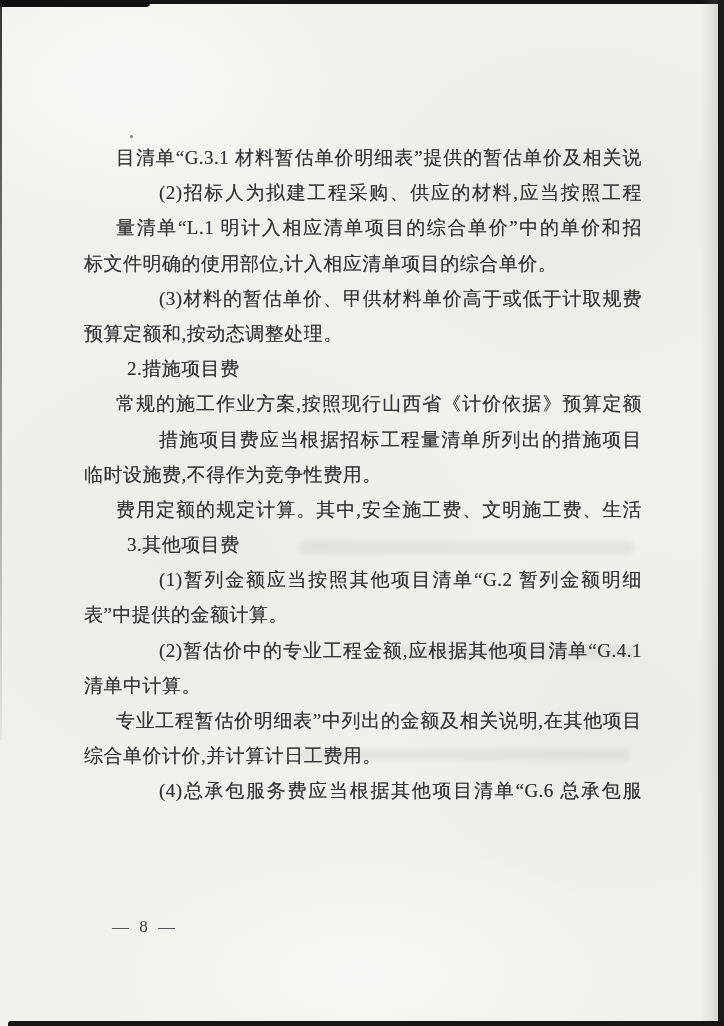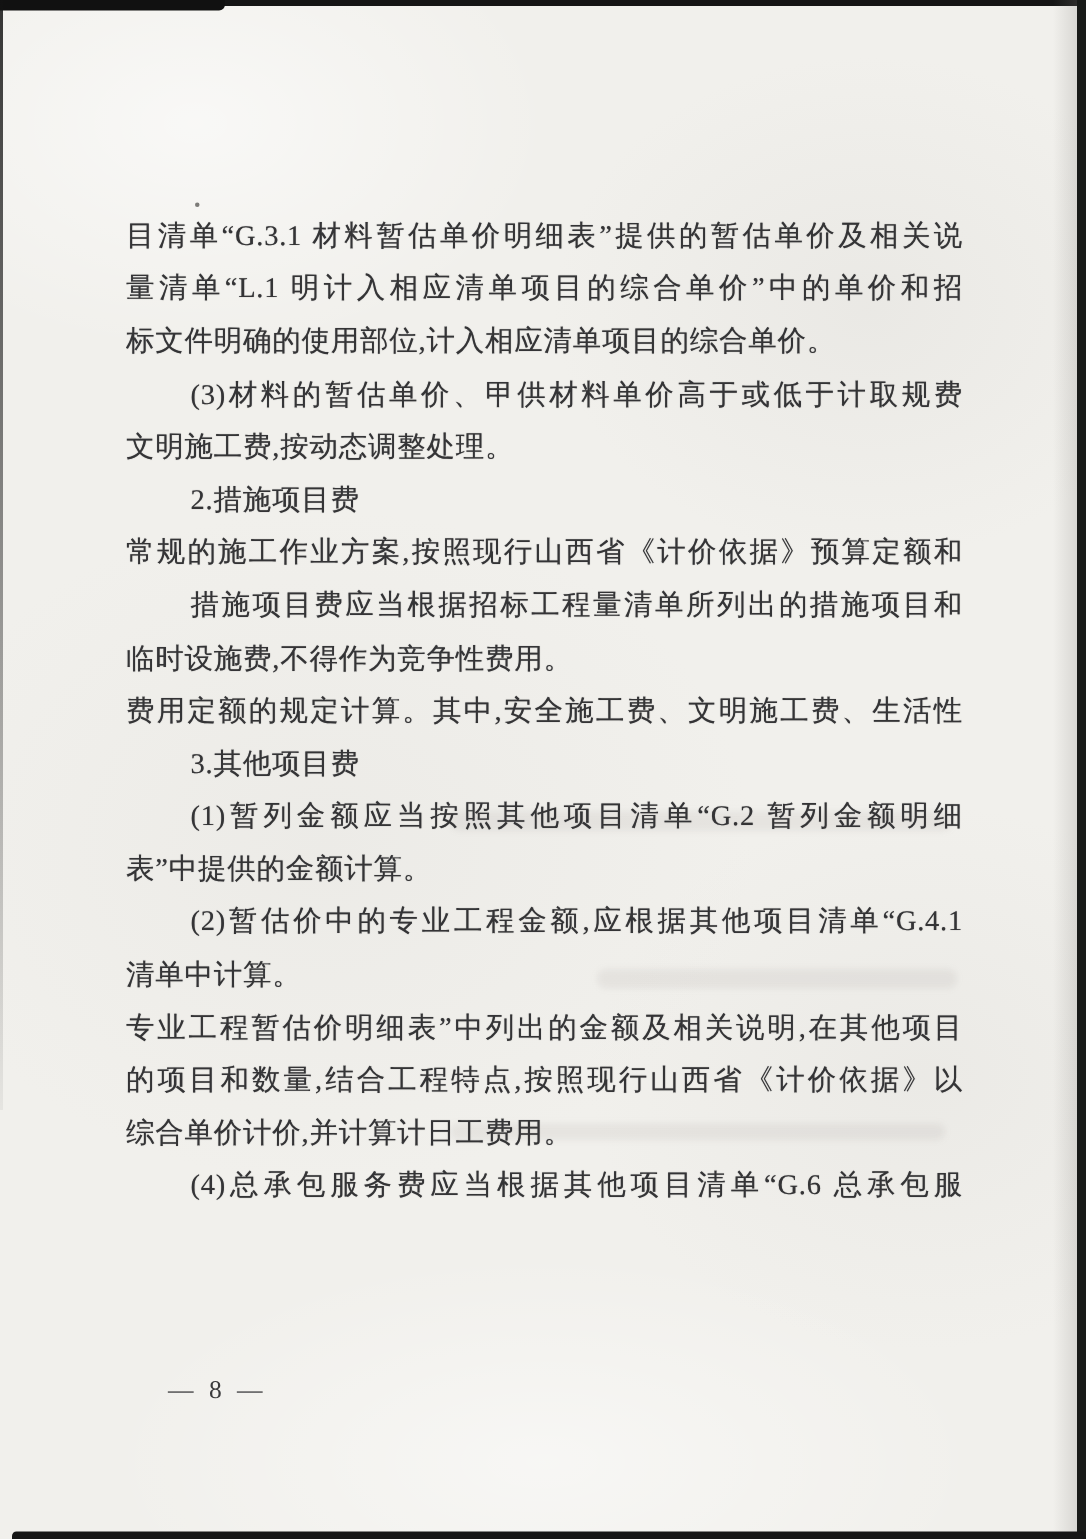--- a/index.html
+++ b/index.html
@@ -70,20 +70,21 @@
     text-shadow: 0 0 0.6px rgba(52,52,54,0.6);
   }
   .line {
     height: 35.2px;
     overflow: hidden;
   }
   .line.justify {
     text-align: justify;
     text-align-last: justify;
     text-justify: inter-character;
+    margin-left: 32px;
   }
   .line.indent {
     text-indent: 43px;
   }
   .page-number {
     position: absolute;
     left: 112px;
     top: 915px;
     font-size: 17px;
     line-height: 24px;
@@ -120,34 +121,34 @@
   <div class="edge-right"></div>
   <div class="edge-bottom"></div>
 
   <div class="smudge s1"></div>
   <div class="smudge s2"></div>
   <div class="smudge s3"></div>
   <div class="speck"></div>
 
   <div class="text-block">
       <div class="line justify">目清单“G.3.1 材料暂估单价明细表”提供的暂估单价及相关说</div>
+      <div class="line justify indent">(2)招标人为拟建工程采购、供应的材料,应当按照工程</div>
       <div class="line justify">量清单“L.1 明计入相应清单项目的综合单价”中的单价和招</div>
       <div class="line">标文件明确的使用部位,计入相应清单项目的综合单价。</div>
       <div class="line justify indent">(3)材料的暂估单价、甲供材料单价高于或低于计取规费</div>
-      <div class="line">文明施工费,按动态调整处理。</div>
+      <div class="line">预算定额和,按动态调整处理。</div>
       <div class="line indent">2.措施项目费</div>
       <div class="line justify">常规的施工作业方案,按照现行山西省《计价依据》预算定额和</div>
       <div class="line justify indent">措施项目费应当根据招标工程量清单所列出的措施项目和</div>
       <div class="line">临时设施费,不得作为竞争性费用。</div>
       <div class="line justify">费用定额的规定计算。其中,安全施工费、文明施工费、生活性</div>
       <div class="line indent">3.其他项目费</div>
       <div class="line justify indent">(1)暂列金额应当按照其他项目清单“G.2 暂列金额明细</div>
       <div class="line">表”中提供的金额计算。</div>
       <div class="line justify indent">(2)暂估价中的专业工程金额,应根据其他项目清单“G.4.1</div>
       <div class="line">清单中计算。</div>
       <div class="line justify">专业工程暂估价明细表”中列出的金额及相关说明,在其他项目</div>
-      <div class="line justify">的项目和数量,结合工程特点,按照现行山西省《计价依据》以</div>
       <div class="line">综合单价计价,并计算计日工费用。</div>
       <div class="line justify indent">(4)总承包服务费应当根据其他项目清单“G.6 总承包服</div>
     </div>
 
   <div class="page-number">— 8 —</div>
 </div>
 
 </body></html>

